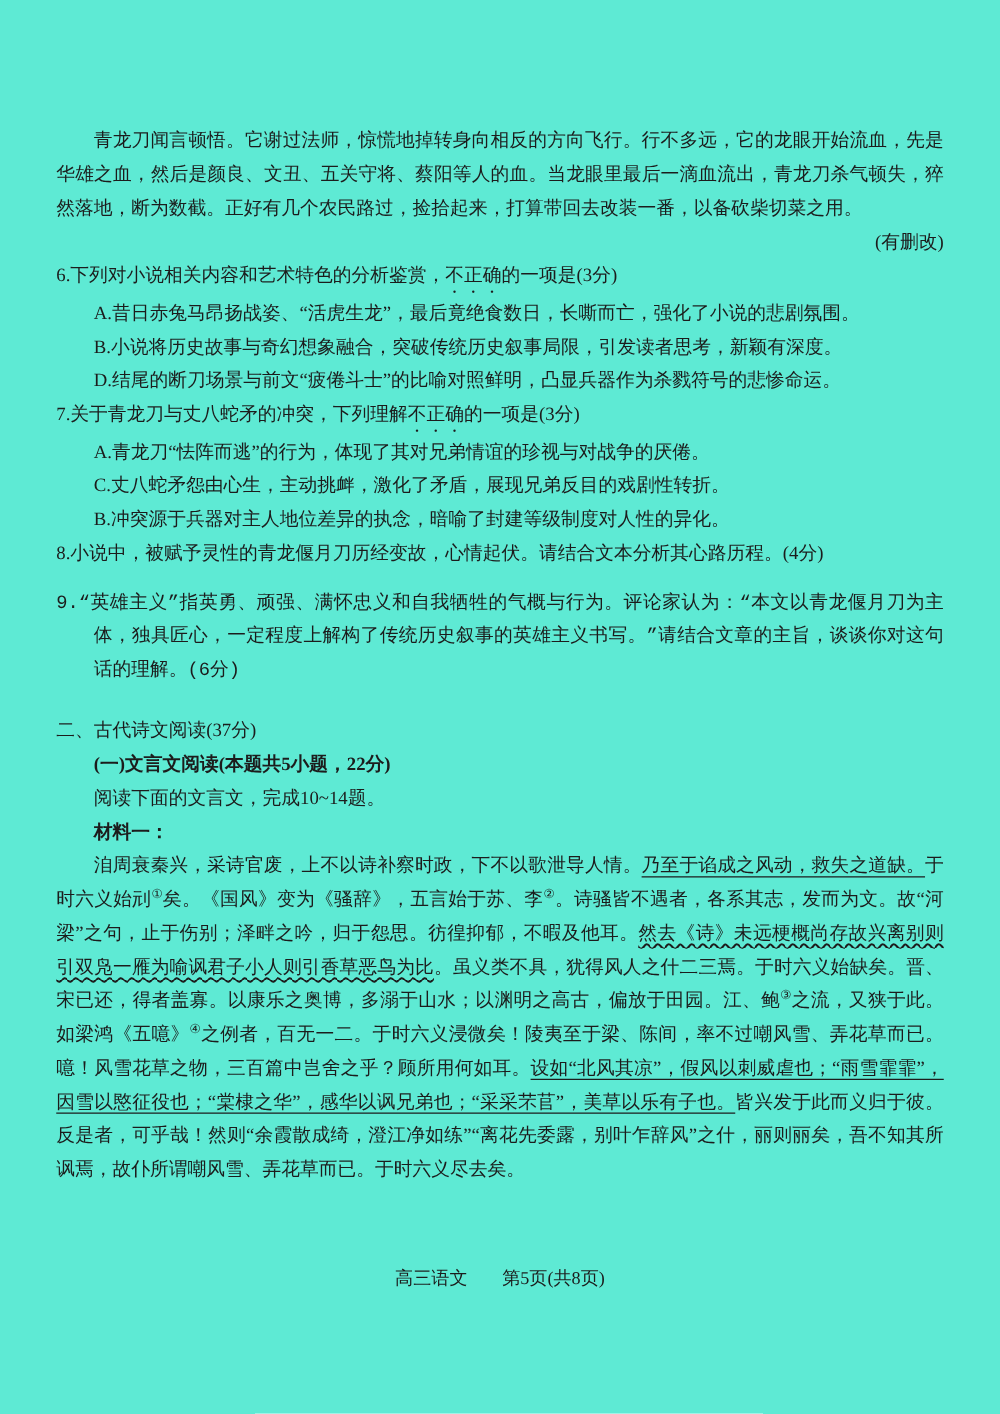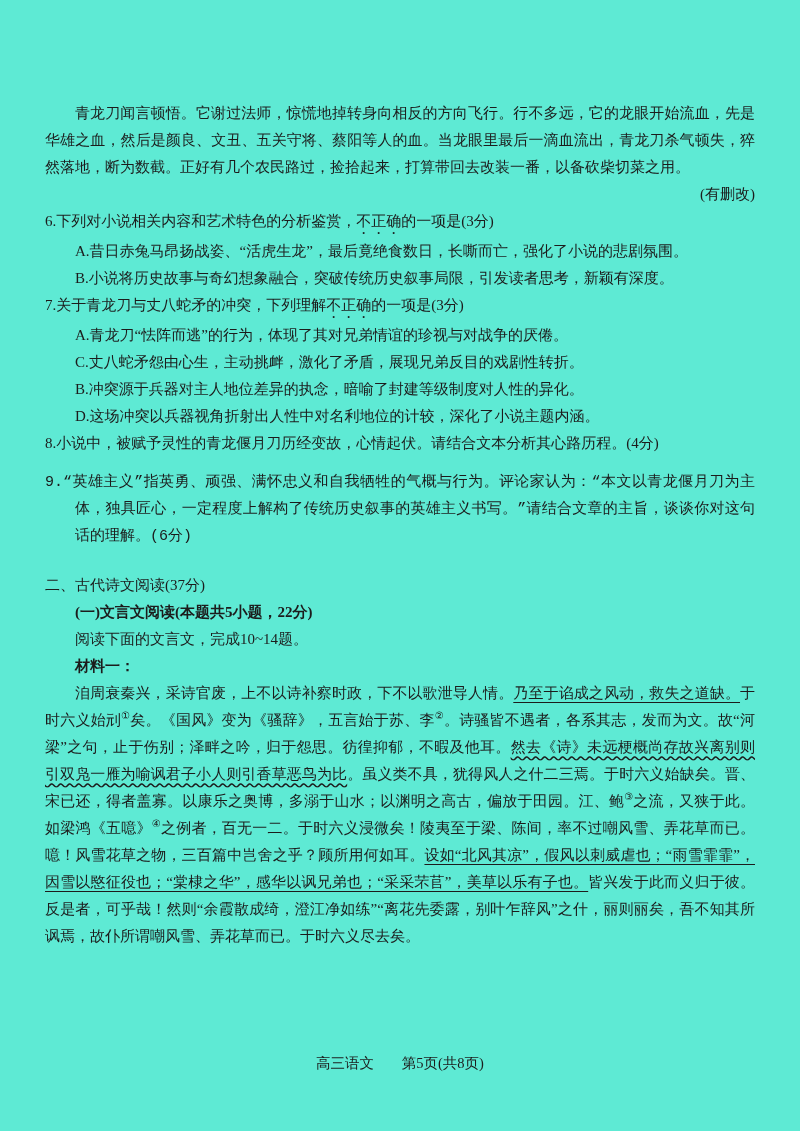--- a/index.html
+++ b/index.html
@@ -41,44 +41,44 @@
   }
   .em-dot {
     -webkit-text-emphasis: filled dot;
     -webkit-text-emphasis-position: under right;
     text-emphasis: filled dot;
     text-emphasis-position: under right;
   }
   .footer {
     position: absolute;
     left: 0; right: 0;
-    top: 1050px;
+    top: 1010px;
     text-align: center;
     font-size: 14.5px;
   }
   .footer span { margin: 0 12px; }
 </style>
 </head>
 <body>
 
 <div class="page">
 
   <p class="para indent">青龙刀闻言顿悟。它谢过法师，惊慌地掉转身向相反的方向飞行。行不多远，它的龙眼开始流血，先是华雄之血，然后是颜良、文丑、五关守将、蔡阳等人的血。当龙眼里最后一滴血流出，青龙刀杀气顿失，猝然落地，断为数截。正好有几个农民路过，捡拾起来，打算带回去改装一番，以备砍柴切菜之用。</p>
 
   <p class="para right">(有删改)</p>
 
   <p class="para"><span>6.下列对小说相关内容和艺术特色的分析鉴赏，</span><span class="em-dot">不正确</span><span>的一项是(3分)</span></p>
   <p class="para ind">A.昔日赤兔马昂扬战姿、“活虎生龙”，最后竟绝食数日，长嘶而亡，强化了小说的悲剧氛围。</p>
   <p class="para ind">B.小说将历史故事与奇幻想象融合，突破传统历史叙事局限，引发读者思考，新颖有深度。</p>
+  <p class="para ind">D.结尾的断刀场景与前文“疲倦斗士”的比喻对照鲜明，凸显兵器作为杀戮符号的悲惨命运。</p>
 
   <p class="para"><span>7.关于青龙刀与丈八蛇矛的冲突，下列理解</span><span class="em-dot">不正确</span><span>的一项是(3分)</span></p>
   <p class="para ind">A.青龙刀“怯阵而逃”的行为，体现了其对兄弟情谊的珍视与对战争的厌倦。</p>
   <p class="para ind">C.丈八蛇矛怨由心生，主动挑衅，激化了矛盾，展现兄弟反目的戏剧性转折。</p>
   <p class="para ind">B.冲突源于兵器对主人地位差异的执念，暗喻了封建等级制度对人性的异化。</p>
-  <p class="para ind">D.这场冲突以兵器视角折射出人性中对名利地位的计较，深化了小说主题内涵。</p>
 
   <p class="para hang">8.小说中，被赋予灵性的青龙偃月刀历经变故，心情起伏。请结合文本分析其心路历程。(4分)</p>
 
   <p class="para hang gap-sm">9.“英雄主义”指英勇、顽强、满怀忠义和自我牺牲的气概与行为。评论家认为：“本文以青龙偃月刀为主体，独具匠心，一定程度上解构了传统历史叙事的英雄主义书写。”请结合文章的主旨，谈谈你对这句话的理解。(6分)</p>
 
   <p class="para gap-md">二、古代诗文阅读(37分)</p>
   <p class="para ind bold">(一)文言文阅读(本题共5小题，22分)</p>
   <p class="para ind">阅读下面的文言文，完成10~14题。</p>
   <p class="para ind bold">材料一：</p>
 

